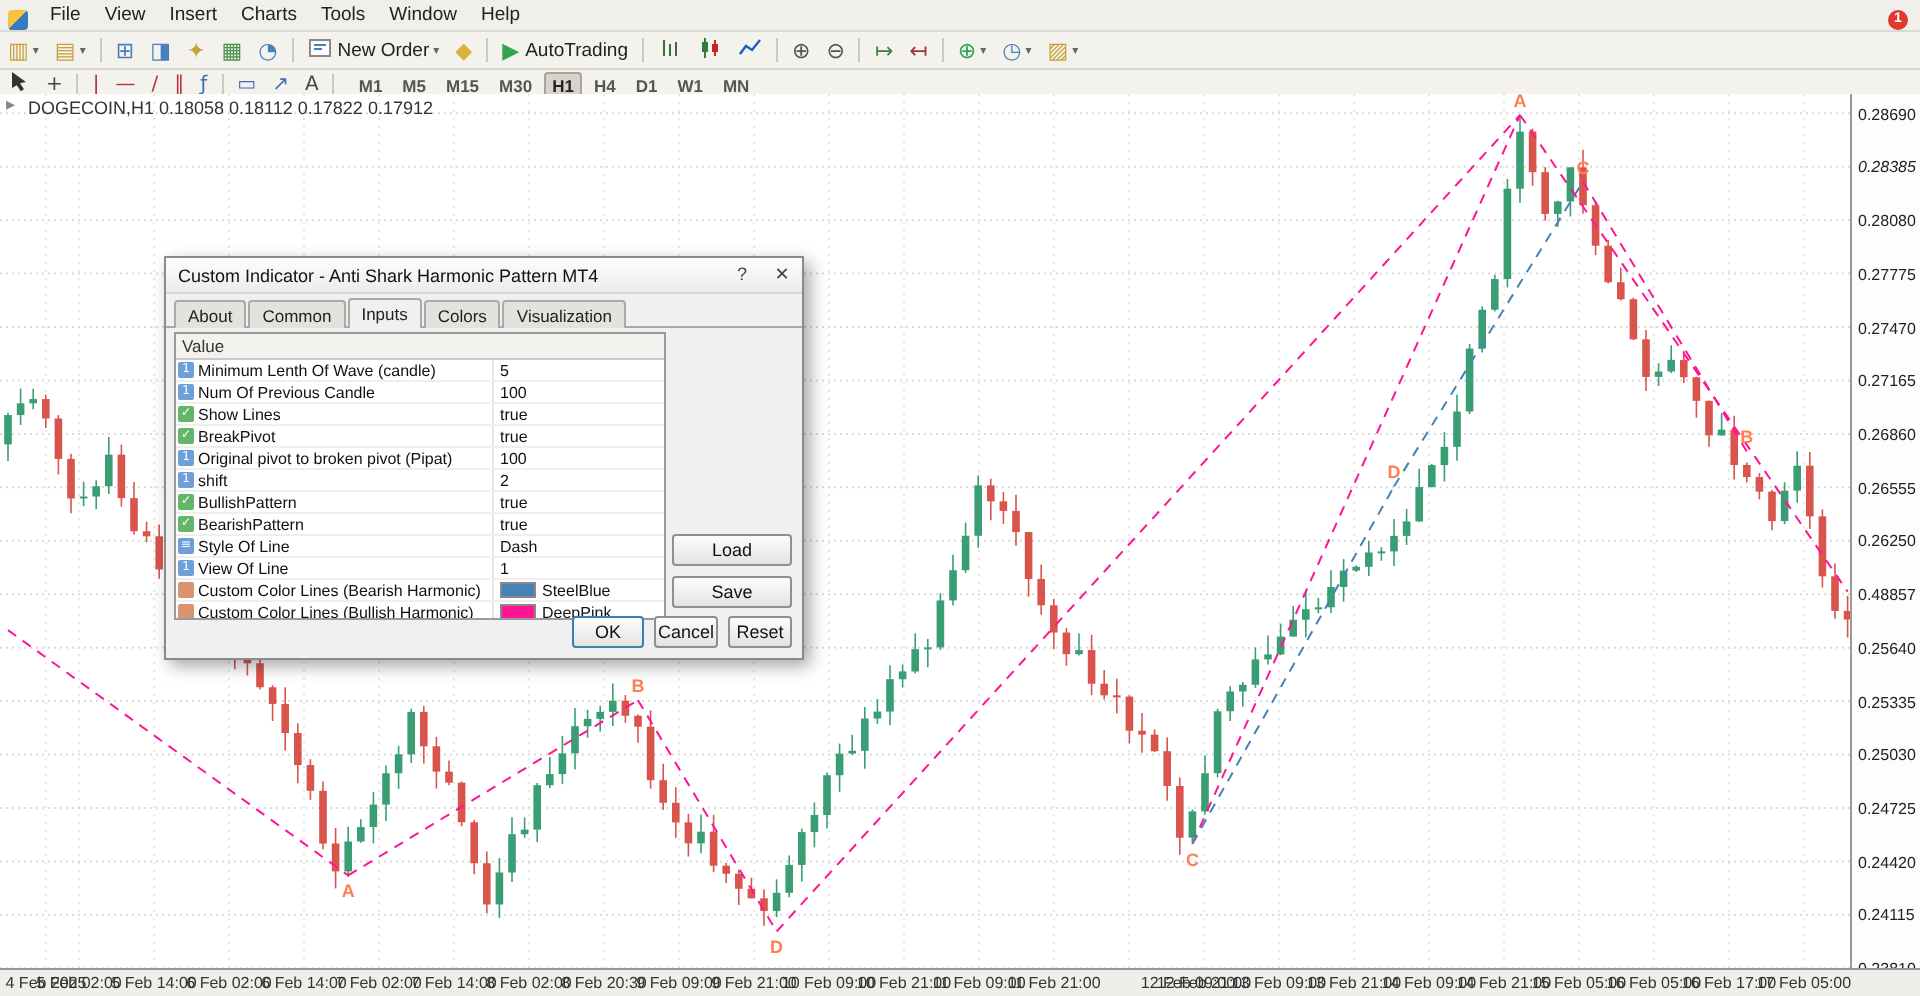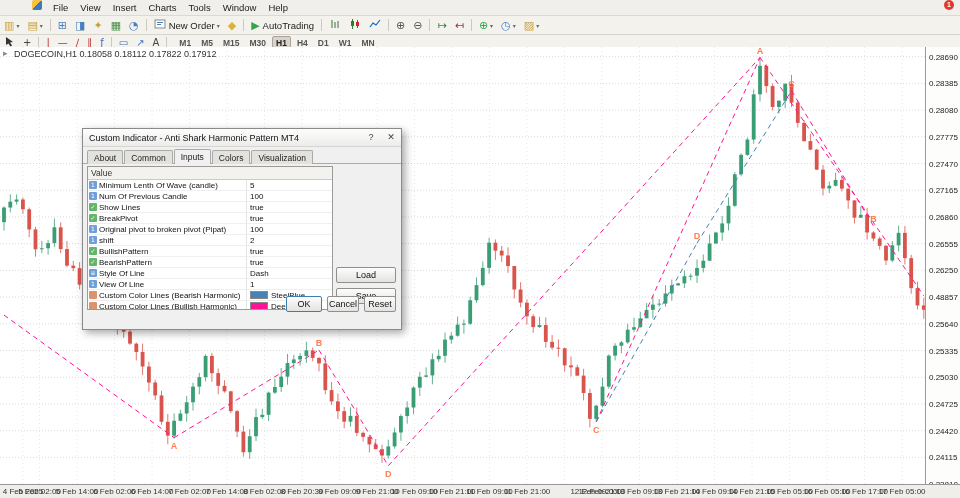--- a/index.html
+++ b/index.html
@@ -1,20 +1,20 @@
 <!DOCTYPE html>
 <html><head>
 <meta charset="utf-8">
 <style>
   html,body{margin:0;padding:0;}
   body{width:960px;height:498px;overflow:hidden;font-family:"Liberation Sans",sans-serif;}
   .app{position:relative;width:960px;height:498px;background:#f0f0f0;overflow:hidden;}
 
   
-  .menubar{display:flex;align-items:flex-start;height:15px;background:#f0efec;border-bottom:1px solid #dcd9d2;font-size:9.5px;color:#222;padding-left:28px;}
+  .menubar{display:flex;align-items:flex-end;height:15px;background:#f0efec;border-bottom:1px solid #dcd9d2;font-size:9.5px;color:#222;}
   .app-icon{width:10px;height:10px;margin:0 5px 0 4px;border-radius:2px;background:linear-gradient(135deg,#f5c242 50%,#3a7abf 50%);}
   .menu-item{padding:0 6px;line-height:15px;cursor:default;}
   .notif{margin-left:auto;margin-right:6px;width:10px;height:10px;border-radius:50%;background:#e03a2f;color:#fff;font-size:7px;line-height:10px;text-align:center;font-weight:bold;}
 
   
   .toolbar{display:flex;align-items:center;background:#f4f2ed;border-bottom:1px solid #d8d5cc;}
   .tb1{height:18px;}
   .tb2{height:15px;}
   .tb-btn{display:inline-flex;align-items:center;padding:0 2px;margin:0 1px;height:15px;border:1px solid transparent;border-radius:2px;}
   .glyph{font-family:"DejaVu Sans",sans-serif;font-size:11px;line-height:13px;}
@@ -51,21 +51,21 @@
   .pt-header{display:flex;height:12px;background:#f3f2ef;border-bottom:1px solid #c9c9c9;font-size:8.5px;color:#333;}
   .pt-hname{width:158px;padding-left:3px;border-right:1px solid #c9c9c9;line-height:12px;}
   .pt-hvalue{flex:1;padding-left:3px;line-height:12px;}
   .pt-row{display:flex;height:10px;border-bottom:1px solid #efefef;align-items:center;}
   .pt-name{width:158px;display:flex;align-items:center;border-right:1px solid #e4e4e4;height:100%;overflow:hidden;}
   .pt-icon{width:8px;height:8px;margin:0 2px 0 1px;border-radius:1px;color:#fff;font-size:6px;line-height:8px;text-align:center;flex:none;font-family:"DejaVu Sans",sans-serif;}
   .pt-text{font-size:8px;color:#111;white-space:nowrap;overflow:hidden;}
   .pt-value{flex:1;display:flex;align-items:center;padding-left:3px;font-size:8px;color:#111;overflow:hidden;}
   .pt-swatch{width:16px;height:6px;border:1px solid #888;margin-right:3px;flex:none;}
   .side-btns{position:absolute;right:5px;top:138px;display:flex;flex-direction:column;gap:5px;}
-  .bottom-btns{position:absolute;right:5px;bottom:17px;display:flex;gap:5px;}
+  .bottom-btns{position:absolute;right:5px;bottom:5px;display:flex;gap:5px;}
   .win-btn{height:16px;background:linear-gradient(#fdfdfd,#e3e3e0);border:1px solid #8f8f8f;border-radius:2px;font-size:9px;color:#111;padding:0;}
   .side-btns .win-btn{width:60px;}
   .bottom-btns .win-btn{width:32px;}
   .bottom-btns .win-btn.default{border-color:#3c7fb1;width:36px;}
 </style>
 </head>
 <body>
 
 <div class="app">
 
@@ -577,21 +577,21 @@
         <text x="596.1999999999999" y="385.92799999999977" fill="#FF7F50" text-anchor="middle">C</text>
         <text x="697" y="192.2239999999998" fill="#FF7F50" text-anchor="middle">D</text>
         <text x="760" y="6.511999999999816" fill="#FF7F50" text-anchor="middle">A</text>
         <text x="791.5" y="39.80000000000004" fill="#FF7F50" text-anchor="middle">C</text>
         <text x="873.4" y="174.70399999999978" fill="#FF7F50" text-anchor="middle">B</text>
       </svg>
     <span class="one-click">▸</span>
     <div class="chart-symbol">DOGECOIN,H1 0.18058 0.18112 0.17822 0.17912</div>
     <div class="price-axis" id="price-axis">
         <span class="price-label" style="top: 5.636px;">0.28690</span>
-        <span class="price-label" style="top: 32.354px;">0.28385</span>
+        <span class="price-label" style="top: 32.354px; font-style: italic;">0.28385</span>
         <span class="price-label" style="top: 59.072px;">0.28080</span>
         <span class="price-label" style="top: 85.79px;">0.27775</span>
         <span class="price-label" style="top: 112.508px;">0.27470</span>
         <span class="price-label" style="top: 139.226px;">0.27165</span>
         <span class="price-label" style="top: 165.944px;">0.26860</span>
         <span class="price-label" style="top: 192.662px;">0.26555</span>
         <span class="price-label" style="top: 219.38px;">0.26250</span>
         <span class="price-label" style="top: 246.098px;">0.48857</span>
         <span class="price-label" style="top: 272.816px;">0.25640</span>
         <span class="price-label" style="top: 299.534px;">0.25335</span>

